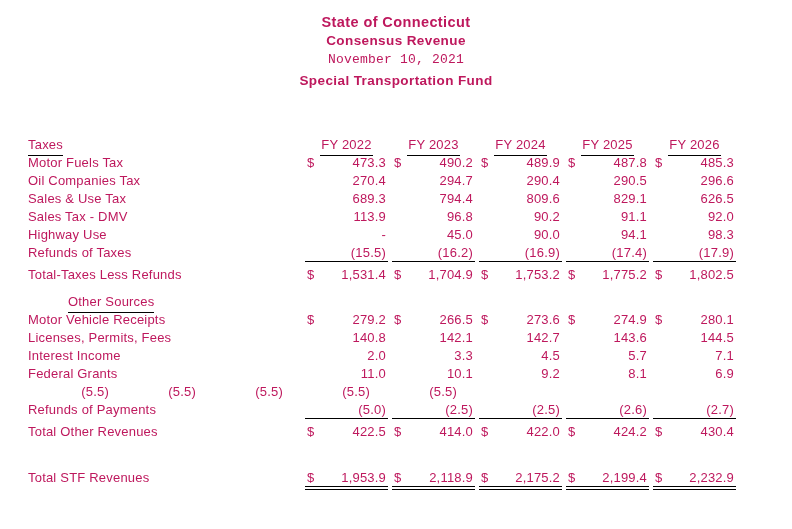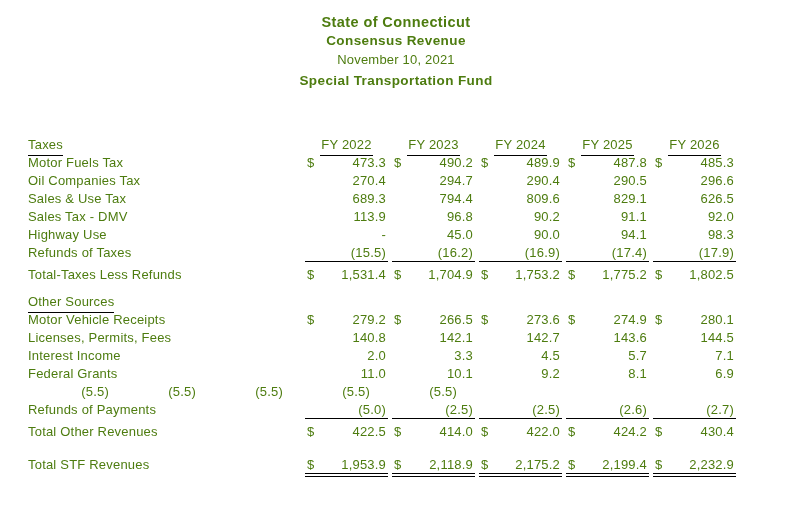--- a/index.html
+++ b/index.html
@@ -1,40 +1,40 @@
 <!DOCTYPE html>
 <html><head>
 <meta charset="utf-8">
 <style>
   html,body { margin:0; padding:0; background:#fff; }
   .sheet {
     position:relative; width:792px; height:529px; background:#ffffff;
-    font-family:"Liberation Sans", sans-serif; font-size:13px; color:#4d7c0f;
+    font-family:"Liberation Sans", sans-serif; font-size:13px; color:#be185d;
     letter-spacing:0.2px; overflow:hidden;
   }
   .hdr { text-align:center; }
   .t1 { font-weight:bold; font-size:14.5px; line-height:19px; padding-top:13px; letter-spacing:0.4px; }
   .t2 { font-weight:bold; font-size:13.5px; line-height:18.5px; letter-spacing:0.4px; }
-  .t3 { line-height:18.5px; }
+  .t3 { line-height:18.5px;font-family:Liberation Mono, monospace; }
   .t4 { line-height:18.5px; }
   .fund { font-weight:bold; font-size:13.5px; line-height:19px; margin-top:2px; letter-spacing:0.4px; }
 
   .tbl { position:absolute; left:28px; top:136px; }
   .r { display:flex; height:18px; line-height:18px; }
   .lbl { width:277px; white-space:nowrap; }
   .nc { width:87px; padding-right:4px; box-sizing:border-box; }
   .ni { display:flex; padding:0 2px; height:17px; position:relative; }
   .val { margin-left:auto; }
   .u { display:inline-block; border-bottom:1.5px solid #000; padding-bottom:1px; }
   .fyh { text-align:center; }
   .fyh .u { padding:0 1px 1px 1px; }
   .r.ruled .ni { border-bottom:1.5px solid #000;text-align:right; }
   .r.total { margin-top:4px; }
-  .r.sechead { margin-top:9px; }
-  .r.grand { margin-top:15px; }
+  .r.sechead { margin-top:9px;margin-left:40px; }
+  .r.grand { margin-top:28px; }
   .r.grand .ni { border-bottom:1.5px solid #000; }
   .r.grand .ni::after {
     content:""; position:absolute; left:0; right:0; bottom:-4px;
     border-bottom:1.5px solid #000;
   }
 </style>
 </head>
 <body>
 
 <div class="sheet">

